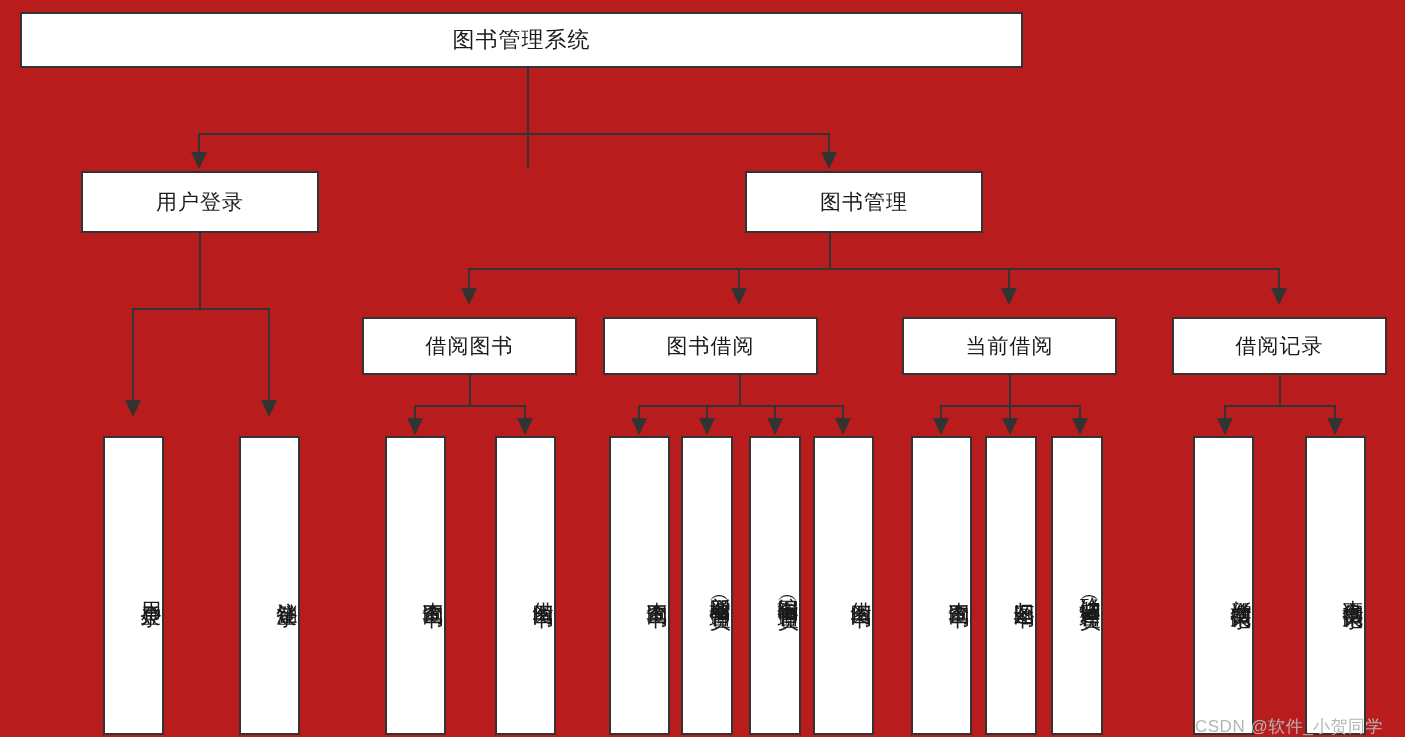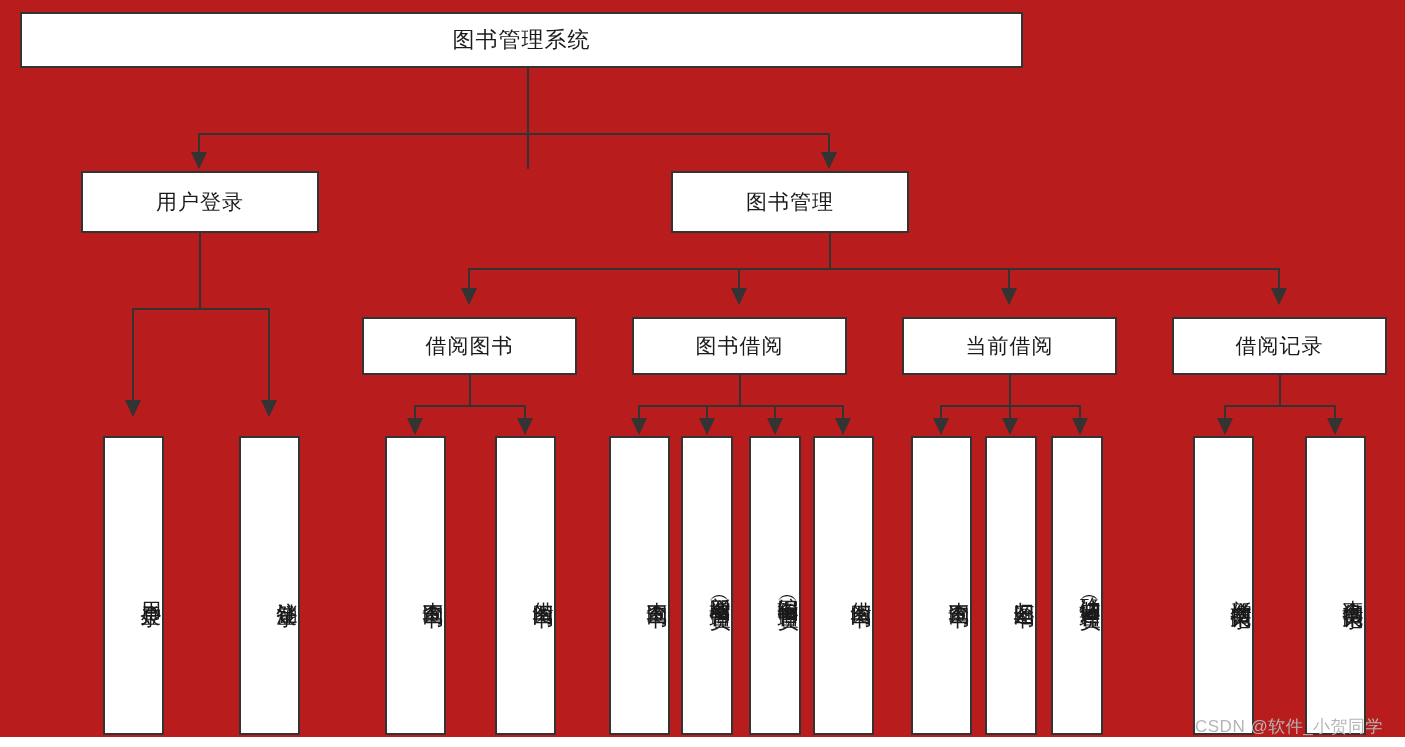--- a/index.html
+++ b/index.html
@@ -95,21 +95,21 @@
 
   <div class="edge v" style="left:198px; top:133px; width:2px; height:25px;"></div>
   <div class="arrow" style="left:191px; top:152px;"></div>
   <div class="edge v" style="left:828px; top:133px; width:2px; height:25px;"></div>
   <div class="arrow" style="left:821px; top:152px;"></div>
 
   <div class="node horiz" style="left:81px; top:171px; width:238px; height:62px;">
     <span>用户登录</span>
   </div>
 
-  <div class="node horiz" style="left:671px; top:171px; width:238px; height:62px;">
+  <div class="node horiz" style="left:745px; top:171px; width:238px; height:62px;">
     <span>图书管理</span>
   </div>
 
   <div class="edge v" style="left:199px; top:233px; width:2px; height:77px;"></div>
   <div class="edge h" style="left:132px; top:308px; width:138px; height:2px;"></div>
   <div class="edge v" style="left:132px; top:308px; width:2px; height:98px;"></div>
   <div class="arrow" style="left:125px; top:400px;"></div>
   <div class="edge v" style="left:268px; top:308px; width:2px; height:98px;"></div>
   <div class="arrow" style="left:261px; top:400px;"></div>
 
@@ -120,21 +120,21 @@
   <div class="edge v" style="left:738px; top:268px; width:2px; height:26px;"></div>
   <div class="arrow" style="left:731px; top:288px;"></div>
   <div class="edge v" style="left:1008px; top:268px; width:2px; height:26px;"></div>
   <div class="arrow" style="left:1001px; top:288px;"></div>
   <div class="edge v" style="left:1278px; top:268px; width:2px; height:26px;"></div>
   <div class="arrow" style="left:1271px; top:288px;"></div>
 
   <div class="node horiz" style="left:362px; top:317px; width:215px; height:58px;">
     <span>借阅图书</span>
   </div>
-  <div class="node horiz" style="left:632px; top:317px; width:215px; height:58px;text-align:center;">
+  <div class="node horiz" style="left:603px; top:317px; width:215px; height:58px;text-align:center;">
     <span>图书借阅</span>
   </div>
   <div class="node horiz" style="left:1172px; top:317px; width:215px; height:58px;">
     <span>借阅记录</span>
   </div>
   <div class="node horiz" style="left:902px; top:317px; width:215px; height:58px;">
     <span>当前借阅</span>
   </div>
 
   <div class="edge v" style="left:469px; top:375px; width:2px; height:32px;"></div>

